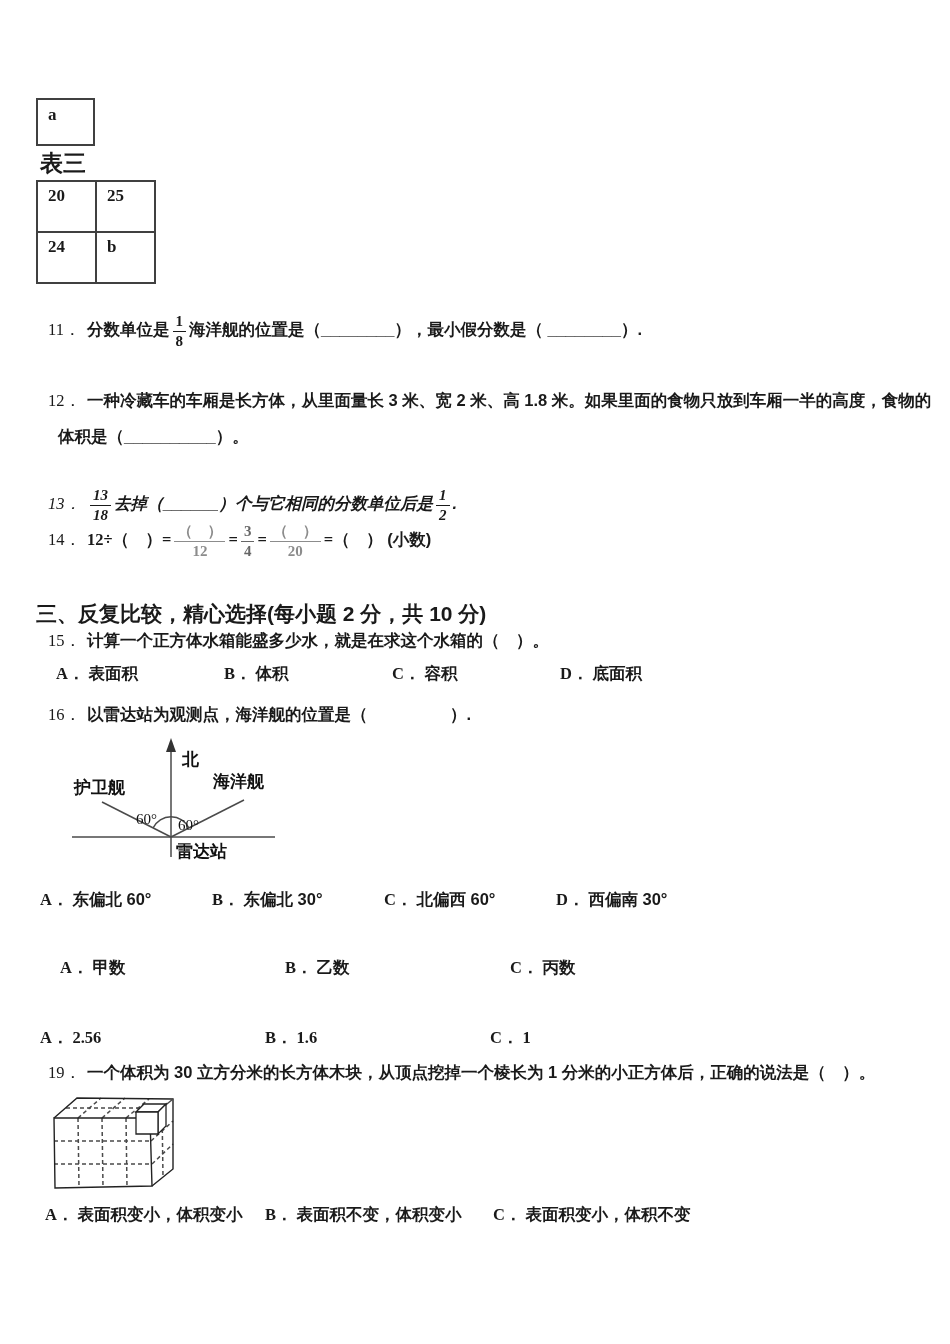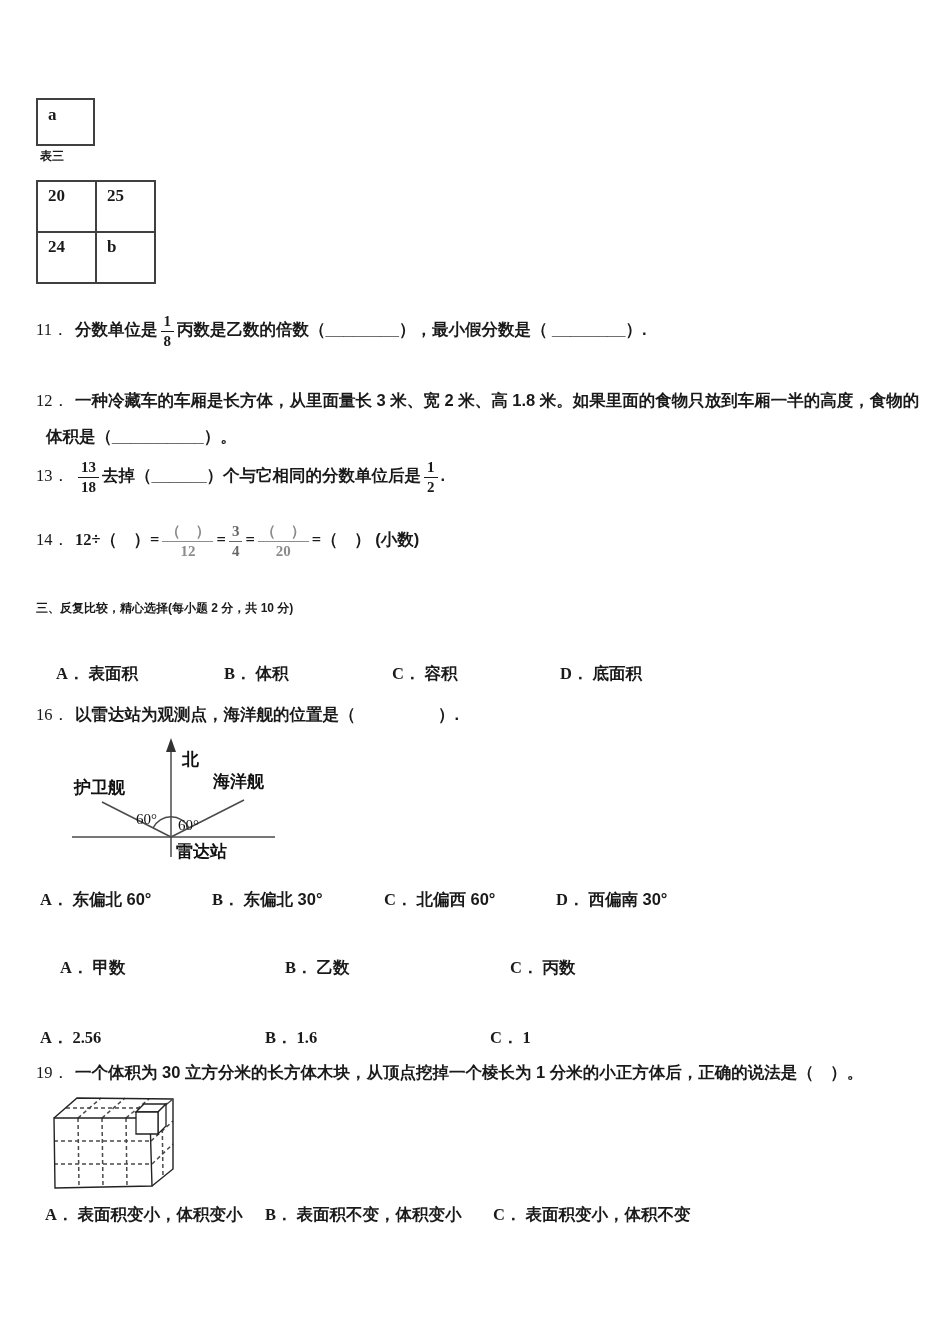--- a/index.html
+++ b/index.html
@@ -6,21 +6,21 @@
   body{background:#ffffff;}
   .page{
     position:relative;
     width:950px;height:1344px;
     background:#ffffff;
     font-family:"Liberation Sans","DejaVu Sans",sans-serif;
     color:#1a1a1a;
     overflow:hidden;
   }
   .abs{position:absolute;}
-  .txt{font-weight:bold;font-size:16.5px;line-height:24px;white-space:nowrap;}
+  .txt{font-weight:bold;font-size:16.5px;line-height:24px;white-space:nowrap;margin-left:12px;}
   .qno{
     font-family:"Liberation Serif","DejaVu Serif",serif;
     font-weight:normal;font-size:16.5px;
     display:inline-block;width:39px;
   }
   .serifb{font-family:"Liberation Serif","DejaVu Serif",serif;font-weight:bold;}
   
   .frac{display:inline-block;text-align:center;vertical-align:-0.75em;line-height:1;margin:0 3px;font-size:15px;font-family:"Liberation Serif","DejaVu Serif",serif;}
   .frac .n{display:block;border-bottom:1.5px solid currentColor;padding:0 3px 2px;}
   .frac .d{display:block;padding-top:2px;}
@@ -31,30 +31,30 @@
     width:59px;height:48px;border:2px solid #404040;
     font-family:"Liberation Serif","DejaVu Serif",serif;font-weight:bold;font-size:17px;
     padding:5px 0 0 10px;box-sizing:border-box;
   }
   table.t3{border-collapse:collapse;}
   table.t3 td{
     width:47px;height:45px;border:2px solid #404040;
     font-family:"Liberation Serif","DejaVu Serif",serif;font-weight:bold;font-size:17px;
     vertical-align:top;padding:4px 0 0 10px;
   }
-  .caption{font-weight:bold;font-size:12px;}
+  .caption{font-weight:bold;font-size:23px;}
   
   .opts{display:flex;font-weight:bold;font-size:16.5px;white-space:nowrap;}
   .opts .k{font-family:"Liberation Serif","DejaVu Serif",serif;font-weight:bold;margin-right:4px;}
   .c4{width:168px;}
   .c16{width:172px;}
   .c3{width:225px;}
   .c19a{width:220px;}
   .c19b{width:228px;}
-  .sec{font-weight:bold;font-size:12px;white-space:nowrap;}
+  .sec{font-weight:bold;font-size:21px;white-space:nowrap;}
   svg text{font-family:"Liberation Sans","DejaVu Sans",sans-serif;font-weight:bold;fill:#111;}
   svg .lbl{font-size:17px;}
   svg .deg{font-size:15px;font-weight:normal;font-family:"Liberation Serif","DejaVu Serif",serif;}
   svg line, svg path.stroke, svg polyline{stroke:#4a4a4a;stroke-width:1.5;fill:none;}
 </style>
 </head>
 <body>
 
 <div class="page">
 
@@ -69,40 +69,43 @@
       <td>25</td>
     </tr>
     <tr>
       <td>24</td>
       <td>b</td>
     </tr>
   </tbody>
     </table>
 
   <div class="abs txt" style="left:36px;top:314px;">
-    <span class="qno">11．</span><span>分数单位是</span><span class="frac"><span class="n">1</span><span class="d">8</span></span><span>丙数是乙数的倍数（</span><span>________</span><span>），最小假分数是（ </span><span>________</span><span>）.</span>
+    <span class="qno">11．</span><span>分数单位是</span><span class="frac"><span class="n">1</span><span class="d">8</span></span><span>海洋舰的位置是（</span><span>________</span><span>），最小假分数是（ </span><span>________</span><span>）.</span>
   </div>
 
   <div class="abs txt" style="left:36px;top:388px;">
     <span class="qno">12．</span><span>一种冷藏车的车厢是长方体，从里面量长 3 米、宽 2 米、高 1.8 米。如果里面的食物只放到车厢一半的高度，食物的</span>
   </div>
   <div class="abs txt" style="left:46px;top:424px;">
     <span>体积是（</span><span>__________</span><span>）。</span>
   </div>
 
-  <div class="abs txt" style="left:36px;top:460px;">
+  <div class="abs txt" style="left:36px;top:488px;font-style:italic;">
     <span class="qno">13．</span><span class="frac"><span class="n">13</span><span class="d">18</span></span><span>去掉（</span><span>______</span><span>）个与它相同的分数单位后是</span><span class="frac"><span class="n">1</span><span class="d">2</span></span><span>.</span>
   </div>
 
   <div class="abs txt" style="left:36px;top:524px;">
     <span class="qno">14．</span><span class="serifb">12÷（　）=</span><span class="frac gfrac"><span class="n">（　）</span><span class="d">12</span></span><span class="serifb">=</span><span class="frac mfrac"><span class="n">3</span><span class="d">4</span></span><span class="serifb">=</span><span class="frac gfrac"><span class="n">（　）</span><span class="d">20</span></span><span class="serifb">=（　）</span> <span>(小数)</span>
   </div>
 
   <div class="abs sec" style="left:36px;top:600px;">三、反复比较，精心选择(每小题 2 分，共 10 分)</div>
 
+  <div class="abs txt" style="left:36px;top:628px;">
+    <span class="qno">15．</span><span>计算一个正方体水箱能盛多少水，就是在求这个水箱的（　）。</span>
+  </div>
   <div class="abs opts" style="left:56px;top:663px;">
     <span class="c4"><span class="k">A．</span><span>表面积</span></span>
     <span class="c4"><span class="k">B．</span><span>体积</span></span>
     <span class="c4"><span class="k">C．</span><span>容积</span></span>
     <span><span class="k">D．</span><span>底面积</span></span>
   </div>
 
   <div class="abs txt" style="left:36px;top:702px;">
     <span class="qno">16．</span><span>以雷达站为观测点，海洋舰的位置是（　　　　　）.</span>
   </div>

